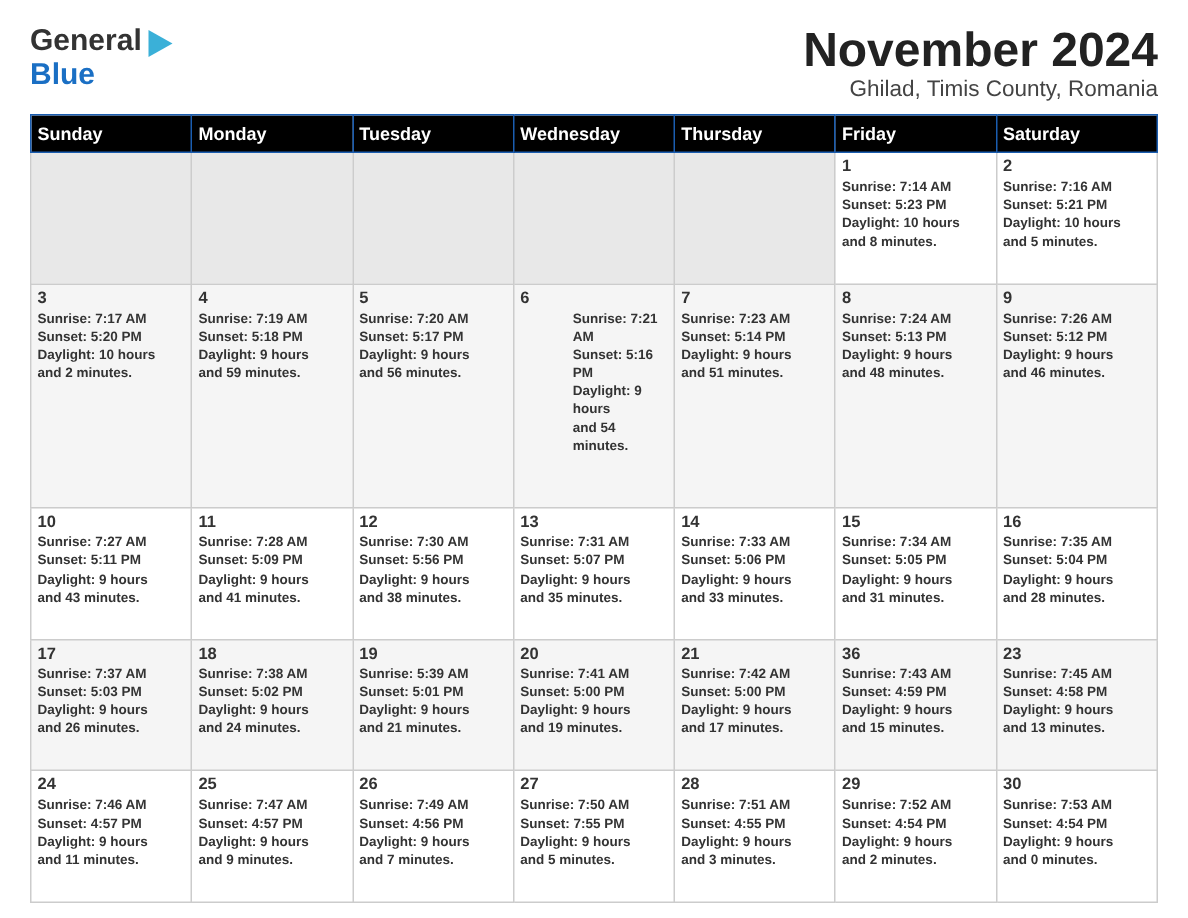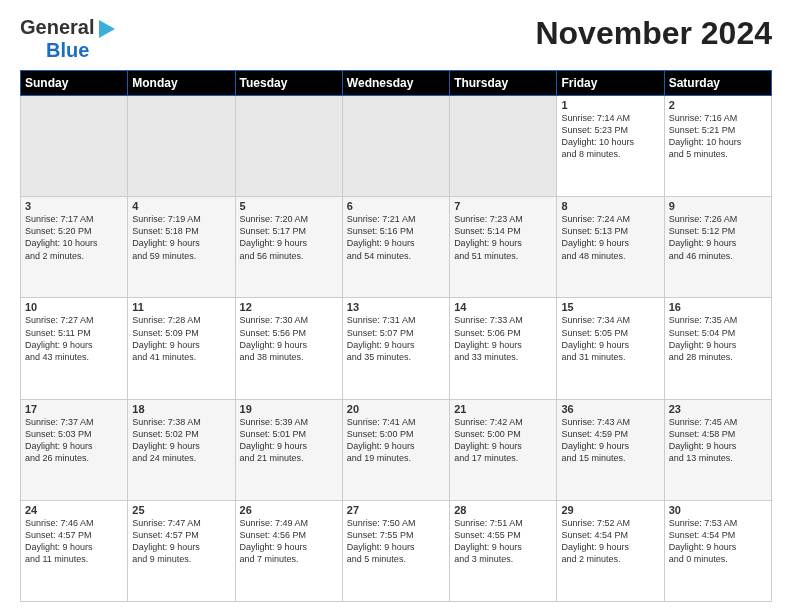--- a/index.html
+++ b/index.html
@@ -19,21 +19,21 @@
     }
     .header {
       display: flex;
       justify-content: space-between;
       align-items: flex-start;
       margin-bottom: 8px;
     }
     .logo {
       display: flex;
       flex-direction: column;
-      align-items: center;
+      align-items: flex-start;
     }
     .logo-line1 {
       display: flex;
       align-items: center;
       gap: 2px;
     }
     .title-block {
       text-align: right;
     }
     .title-block h1 {
@@ -83,20 +83,21 @@
     .day-num {
       font-weight: bold;
       font-size: 11px;
       display: block;
       margin-bottom: 1px;
     }
     .day-info {
       font-size: 9px;
       color: #333;
       line-height: 1.35;
+      font-weight: bold;
     }
     .empty-cell {
       background: #f0f0f0 !important;
     }
     
     .row-odd td { background: #fff; }
     .row-even td { background: #efefef; }
     .row-odd td.empty-cell { background: #e8e8e8 !important; }
   </style>
 </head>
@@ -108,20 +109,21 @@
       <div class="logo-line1">
         <span style="font-size:20px;font-weight:bold;color:#333;">General</span>
         <span style="display:inline-block;width:0;height:0;border-top:9px solid transparent;border-bottom:9px solid transparent;border-left:16px solid #3ab0d8;margin-left:3px;margin-top:2px;"></span>
       </div>
       <div>
         <span style="font-size:20px;font-weight:bold;color:#1a6fc4;">Blue</span>
       </div>
     </div>
     <div class="title-block">
       <h1>November 2024</h1>
+      <h2>Ghilad, Timis County, Romania</h2>
     </div>
   </div>
 
   <table class="calendar">
     <thead>
       <tr>
       <th>Sunday</th>
           <th>Monday</th>
           <th>Tuesday</th>
           <th>Wednesday</th>
@@ -169,21 +171,21 @@
           </td>
           <td>
             <span class="day-num">5</span>
             <div class="day-info" style="white-space: pre-line;">Sunrise: 7:20 AM
 Sunset: 5:17 PM
 Daylight: 9 hours
 and 56 minutes.</div>
           </td>
           <td>
             <span class="day-num">6</span>
-            <div class="day-info" style="white-space: pre-line;">Sunrise: 7:21 AM
+            <div class="day-info" style="white-space: pre-line; margin-left: 35px;">Sunrise: 7:21 AM
 Sunset: 5:16 PM
 Daylight: 9 hours
 and 54 minutes.</div>
           </td>
           <td>
             <span class="day-num">7</span>
             <div class="day-info" style="white-space: pre-line;">Sunrise: 7:23 AM
 Sunset: 5:14 PM
 Daylight: 9 hours
 and 51 minutes.</div>

